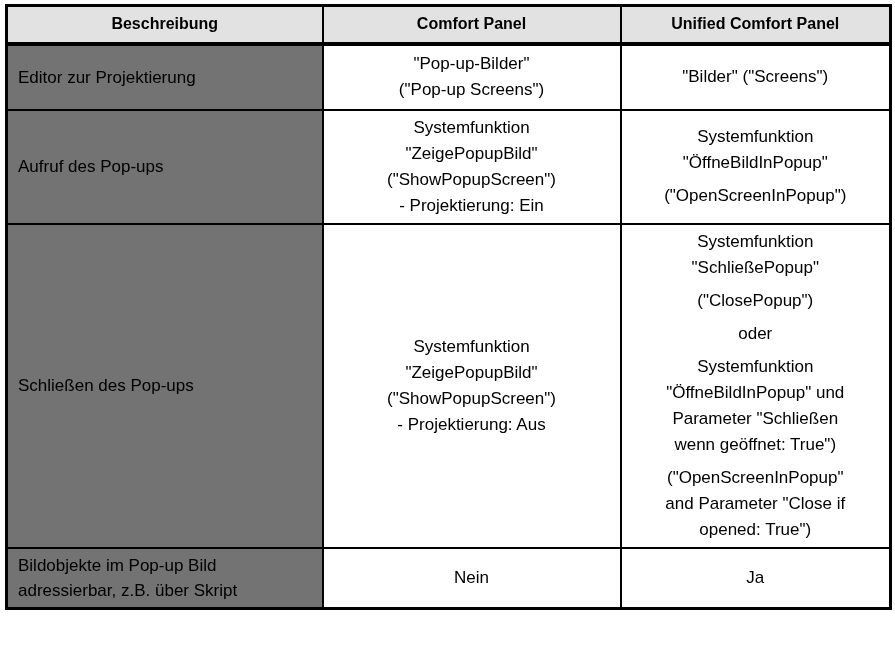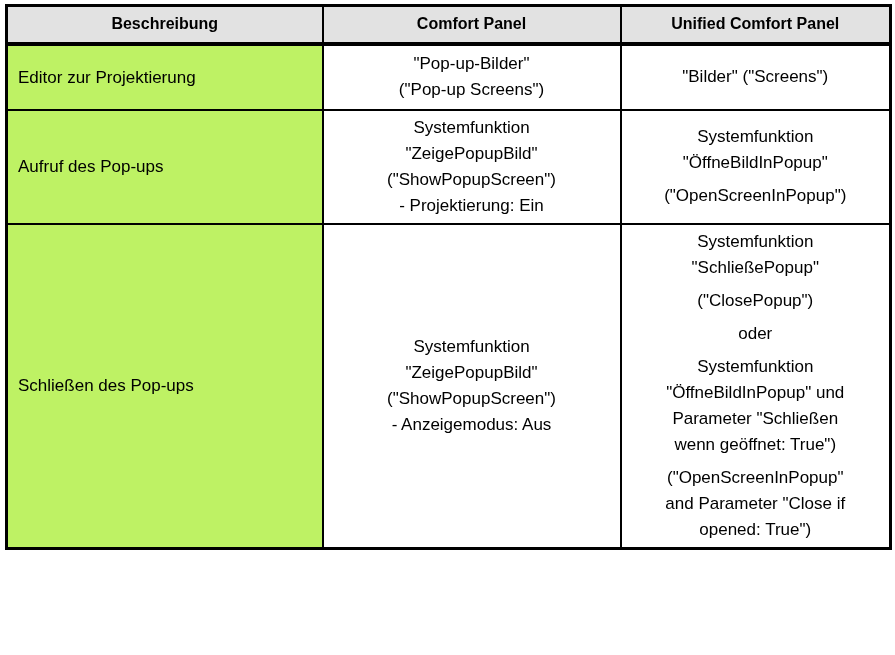--- a/index.html
+++ b/index.html
@@ -34,21 +34,21 @@
   thead th {
     background: #e2e2e2;
     font-weight: bold;
     font-size: 16px;
     height: 38px;
     text-align: center;
     border-bottom: 4px solid #000000;
     padding: 2px 4px;
   }
   td.label {
-    background: #bef264;
+    background: #737373;
     text-align: left;
     font-size: 17px;
     line-height: 25px;
     padding: 4px 8px 4px 10px;
   }
   td.val {
     background: #ffffff;
     text-align: center;
     font-size: 17px;
     line-height: 26px;
@@ -113,21 +113,21 @@
             </div>
           </td>
       </tr>
       <tr class="r3">
         <td class="label">Schließen des Pop-ups</td>
         <td class="val">
             <div class="para">
               <div class="line">Systemfunktion</div>
               <div class="line">"ZeigePopupBild"</div>
               <div class="line">("ShowPopupScreen")</div>
-              <div class="line">- Anzeigemodus: Aus</div>
+              <div class="line">- Projektierung: Aus</div>
             </div>
           </td>
         <td class="val">
             <div class="para">
               <div class="line">Systemfunktion</div>
               <div class="line">"SchließePopup"</div>
             </div>
             <div class="para">
               <div class="line">("ClosePopup")</div>
             </div>
@@ -140,15 +140,28 @@
               <div class="line">Parameter "Schließen</div>
               <div class="line">wenn geöffnet: True")</div>
             </div>
             <div class="para">
               <div class="line">("OpenScreenInPopup"</div>
               <div class="line">and Parameter "Close if</div>
               <div class="line">opened: True")</div>
             </div>
           </td>
       </tr>
+      <tr class="r4">
+        <td class="label">Bildobjekte im Pop-up Bild adressierbar, z.B. über Skript</td>
+        <td class="val">
+            <div class="para">
+              <div class="line">Nein</div>
+            </div>
+          </td>
+        <td class="val">
+            <div class="para">
+              <div class="line">Ja</div>
+            </div>
+          </td>
+      </tr>
     </tbody>
   </table>
 </div>
 
 </body></html>

